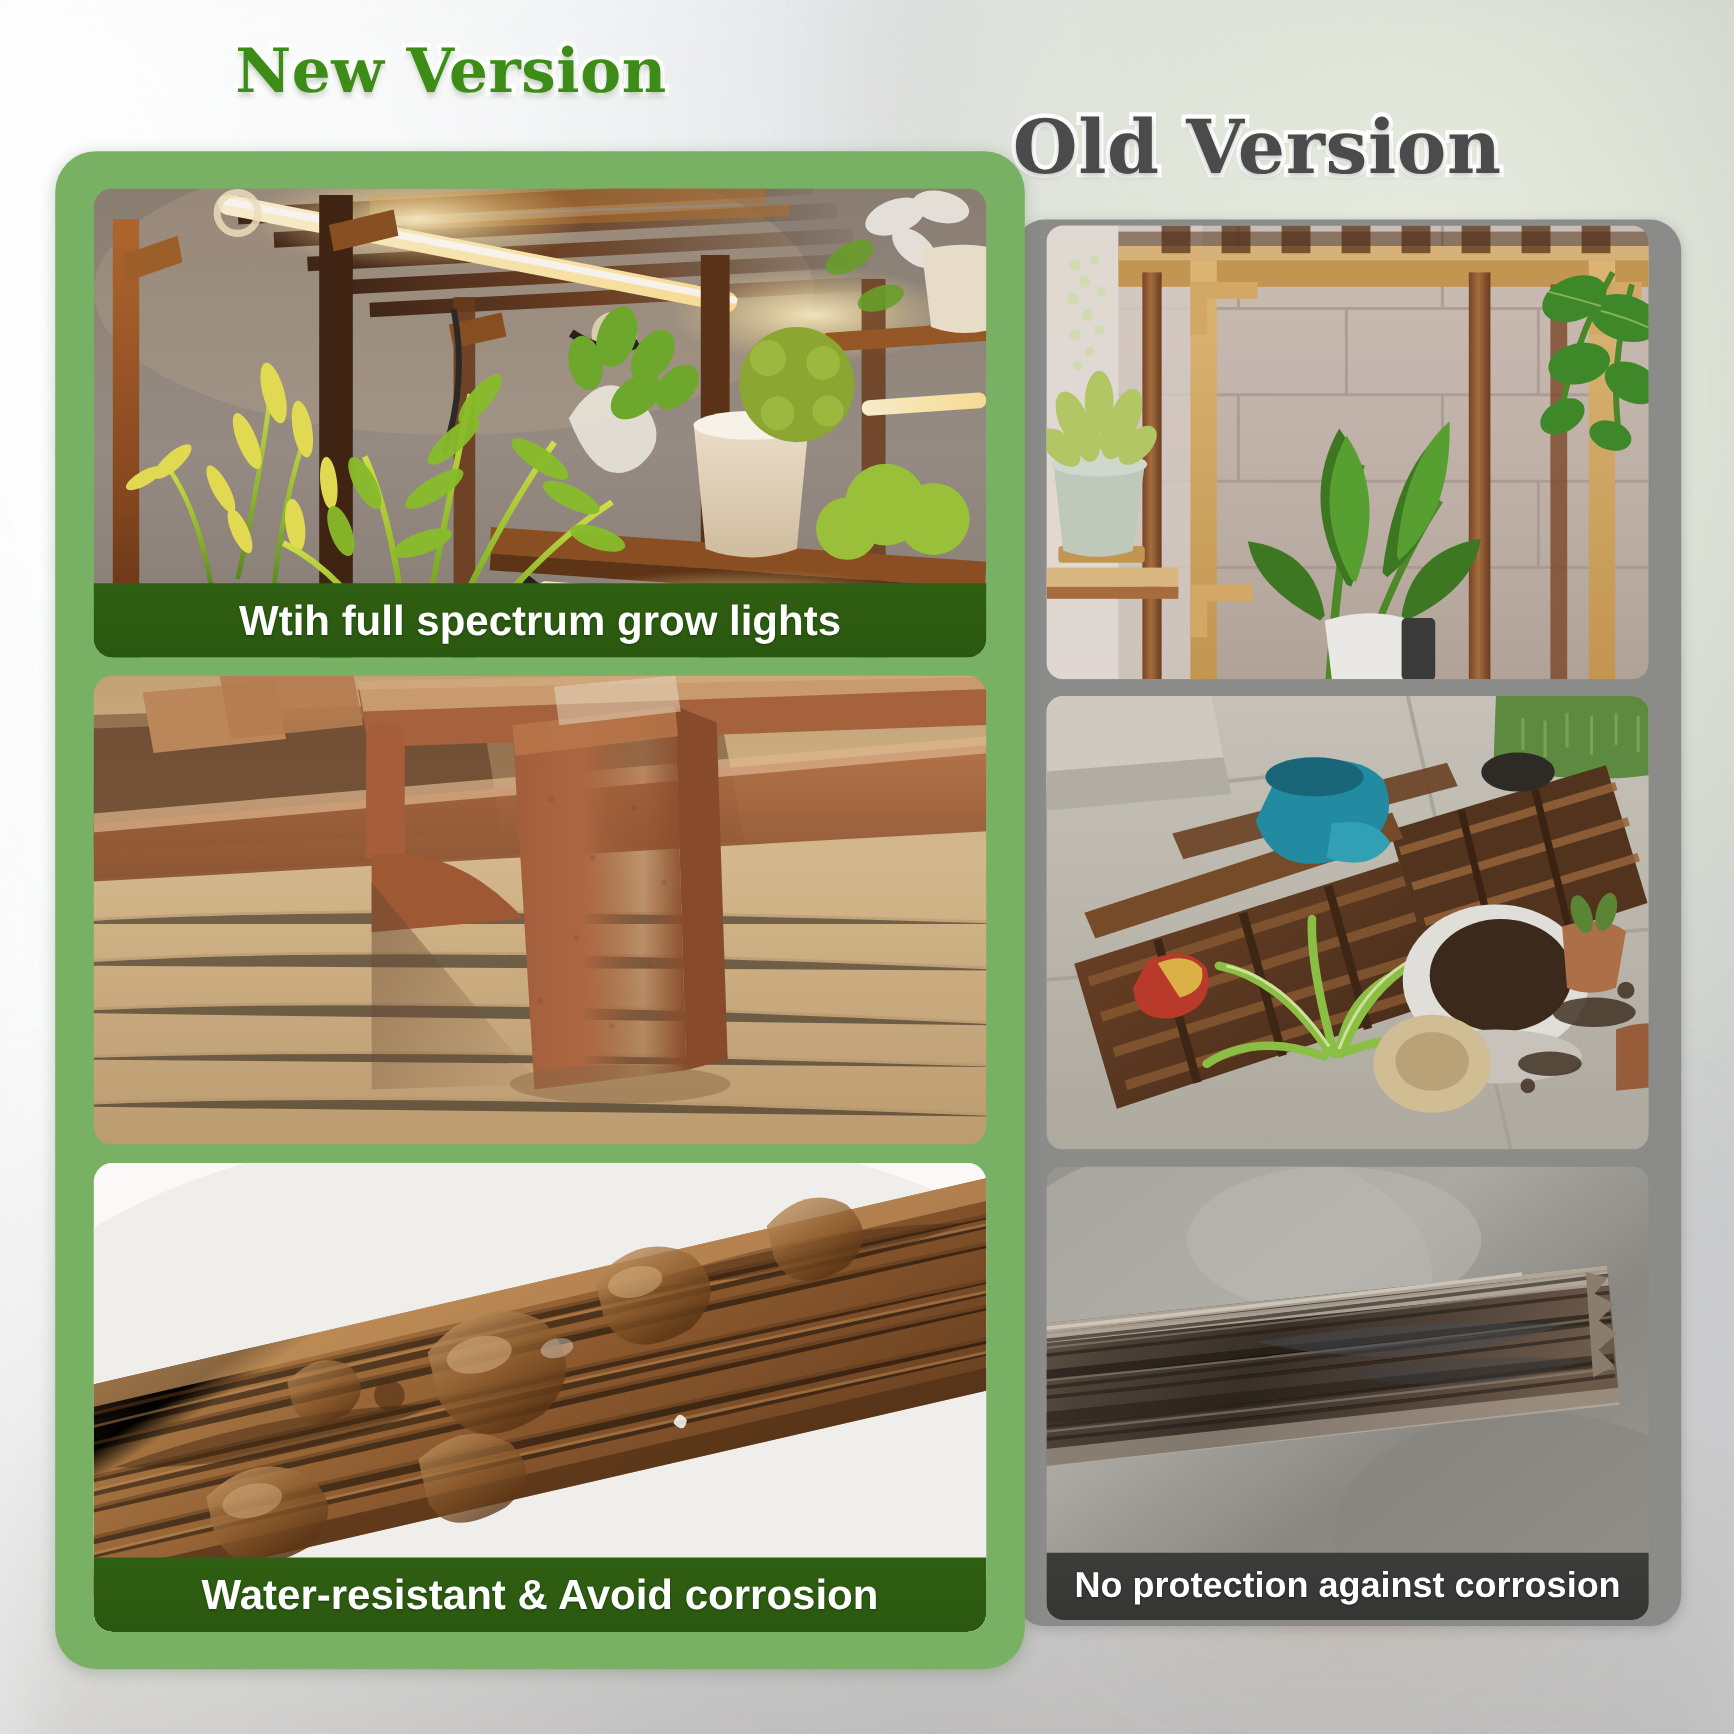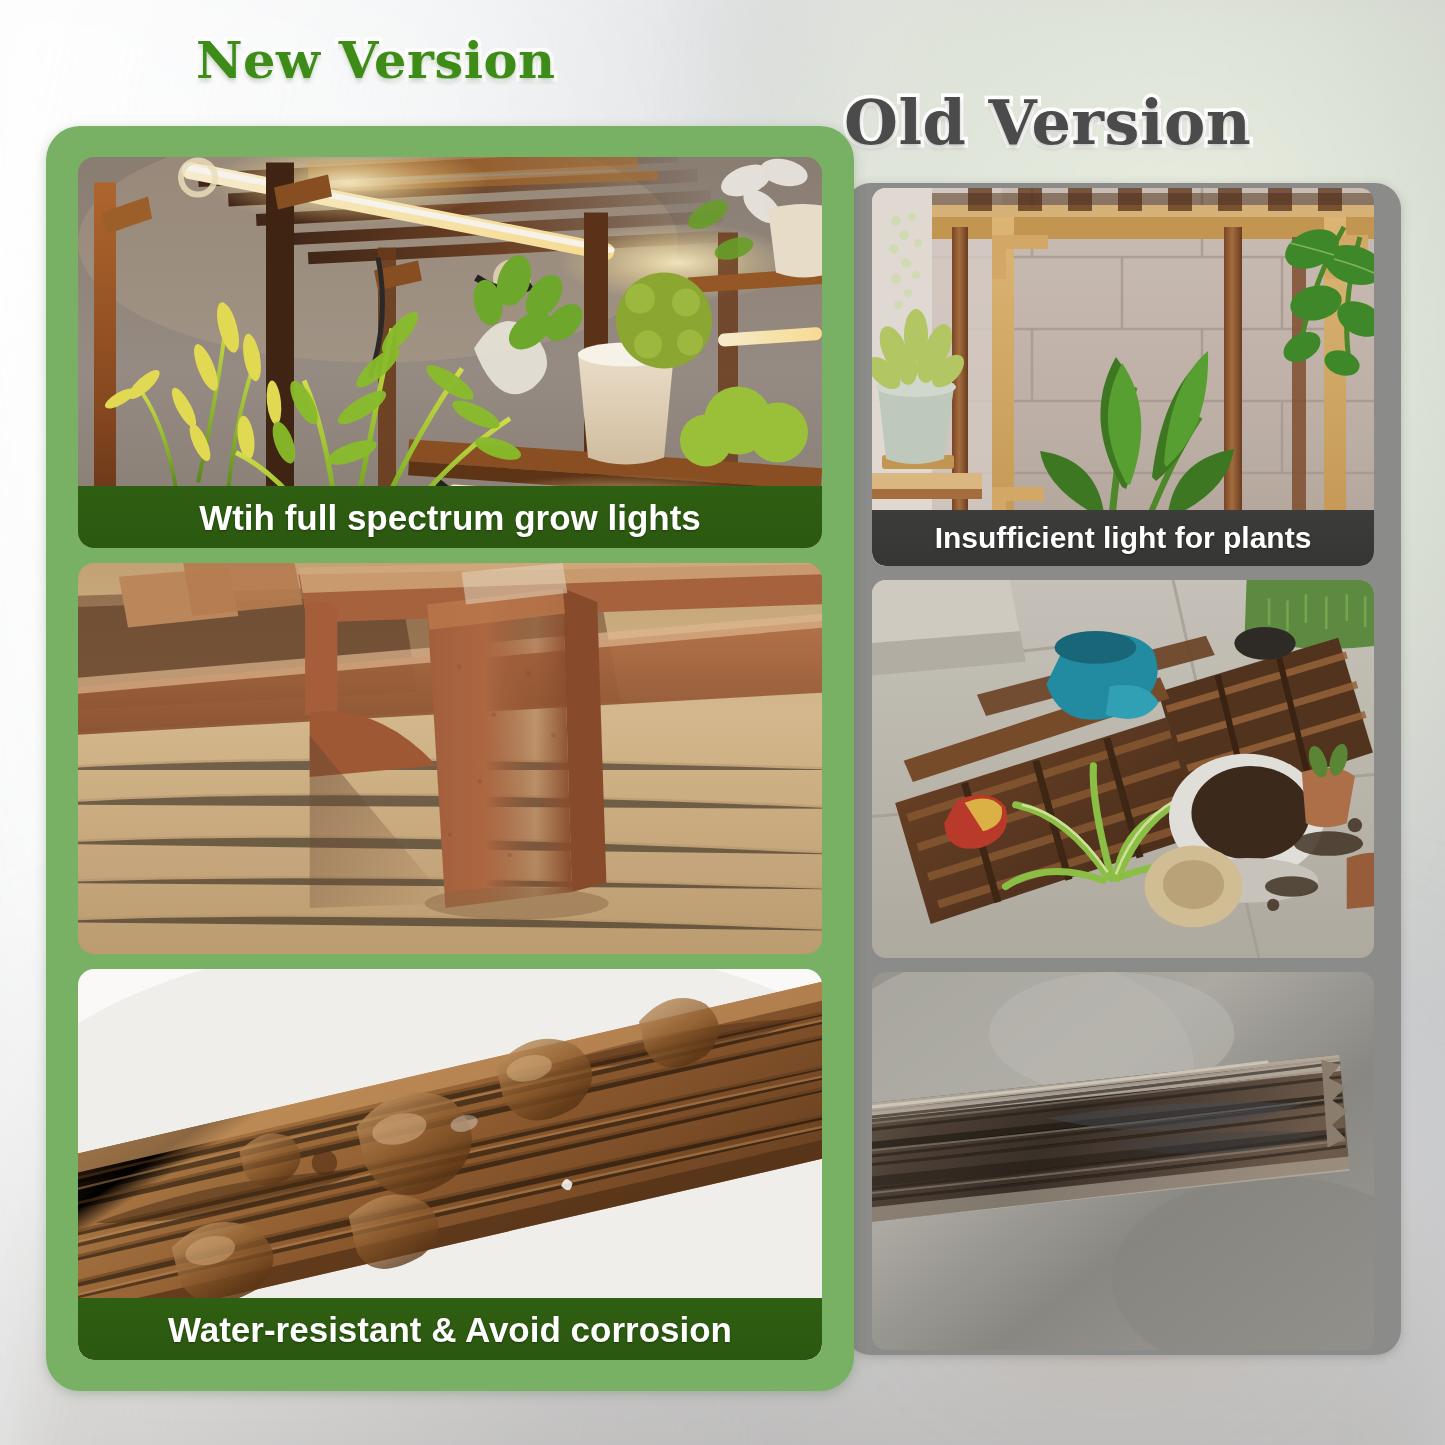--- a/index.html
+++ b/index.html
@@ -553,21 +553,20 @@
           <ellipse cx="430" cy="160" rx="20" ry="13" transform="rotate(-30 430 160)"></ellipse>
           <ellipse cx="470" cy="176" rx="18" ry="12" transform="rotate(18 470 176)"></ellipse>
         </g>
         <g stroke="#9ec96c" stroke-width="1.6" fill="none" opacity=".75">
           <path d="M418 56 q24 6 44 12"></path>
             <path d="M462 72 q22 6 40 14"></path>
         </g>
         <rect width="502" height="380" fill="#40382e" opacity=".04"></rect>
       </svg>
     </div>
-    <div class="caption cap-old">Insufficient light for plants</div>
   </div>
 
   <div class="cell">
     <div class="photo">
       <svg viewBox="0 0 502 370" preserveAspectRatio="xMidYMid slice">
         <defs>
           <linearGradient id="paveG" x1="0" y1="0" x2="0" y2="1">
             <stop offset="0%" stop-color="#cdc9c0"></stop>
               <stop offset="50%" stop-color="#c2bdb3"></stop>
               <stop offset="100%" stop-color="#b5b0a6"></stop>
@@ -725,14 +724,15 @@
           <path d="M180 138 q140 -12 250 4 q-130 34 -250 -4" fill="#4a5058" opacity=".45"></path>
           <path d="M240 168 q120 -10 210 4 q-110 26 -210 -4" fill="#3c434b" opacity=".35"></path>
 
           <path d="M452 100 l18 6 -12 12 16 10 -14 12 14 12 -16 12 12 14 -18 8 Z" fill="#8e8072"></path>
 
           <path d="M-20 116 q200 -6 420 -18" stroke="#e3dccf" stroke-width="3" fill="none" opacity=".7"></path>
         </g>
         <rect width="502" height="370" fill="#2f2a24" opacity=".04"></rect>
       </svg>
     </div>
+    <div class="caption cap-old">No protection against corrosion</div>
   </div>
 </div>
 
 </body></html>

